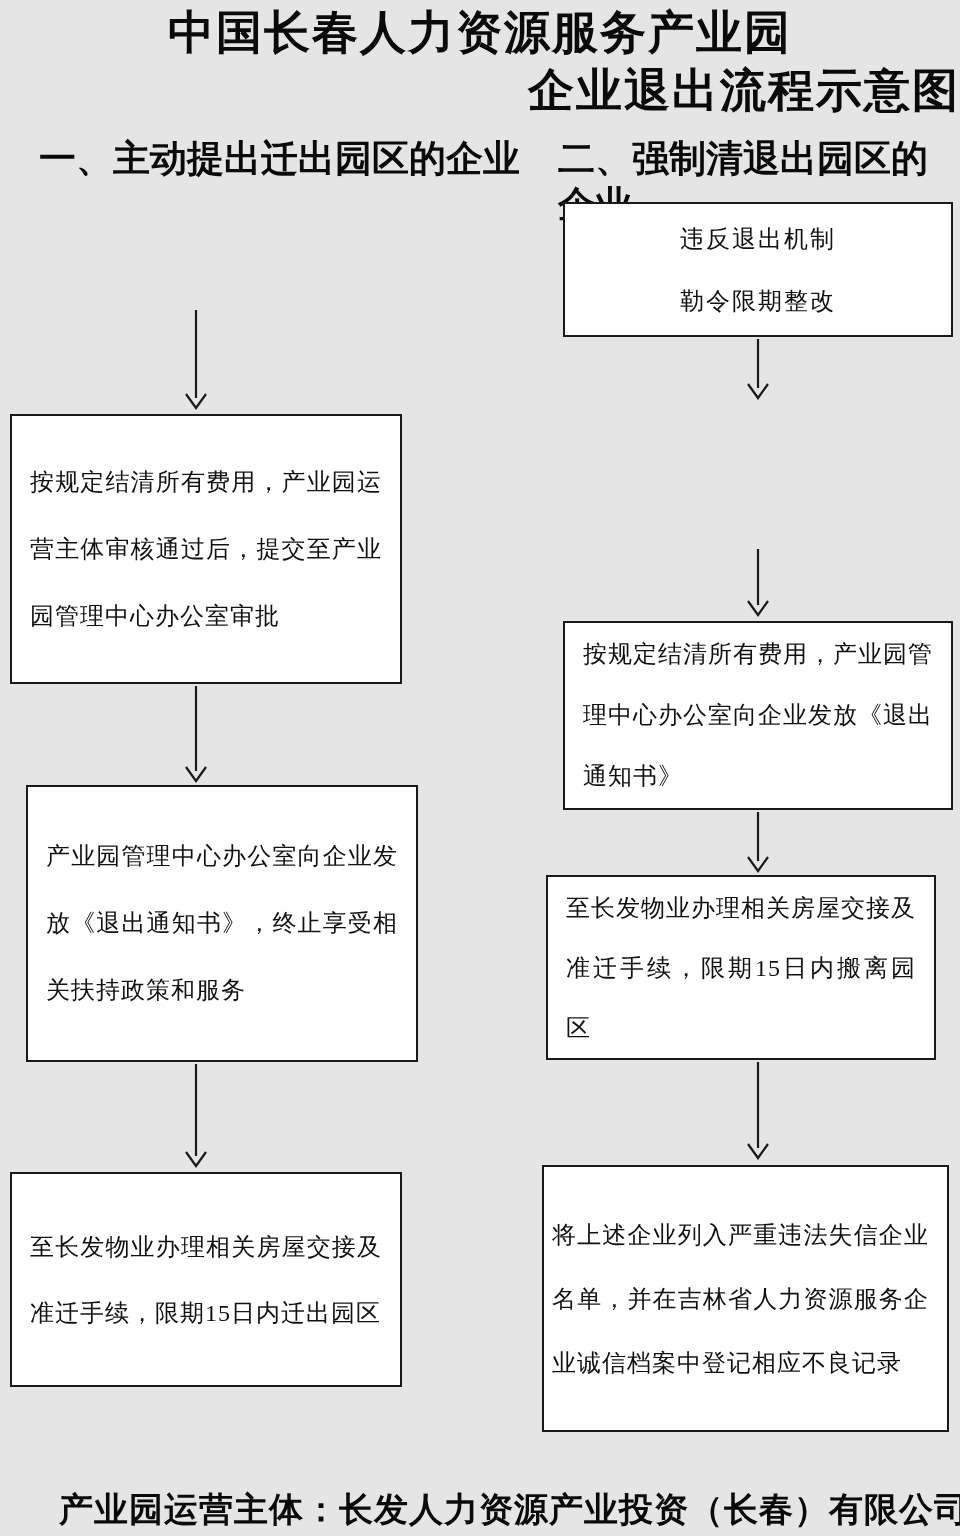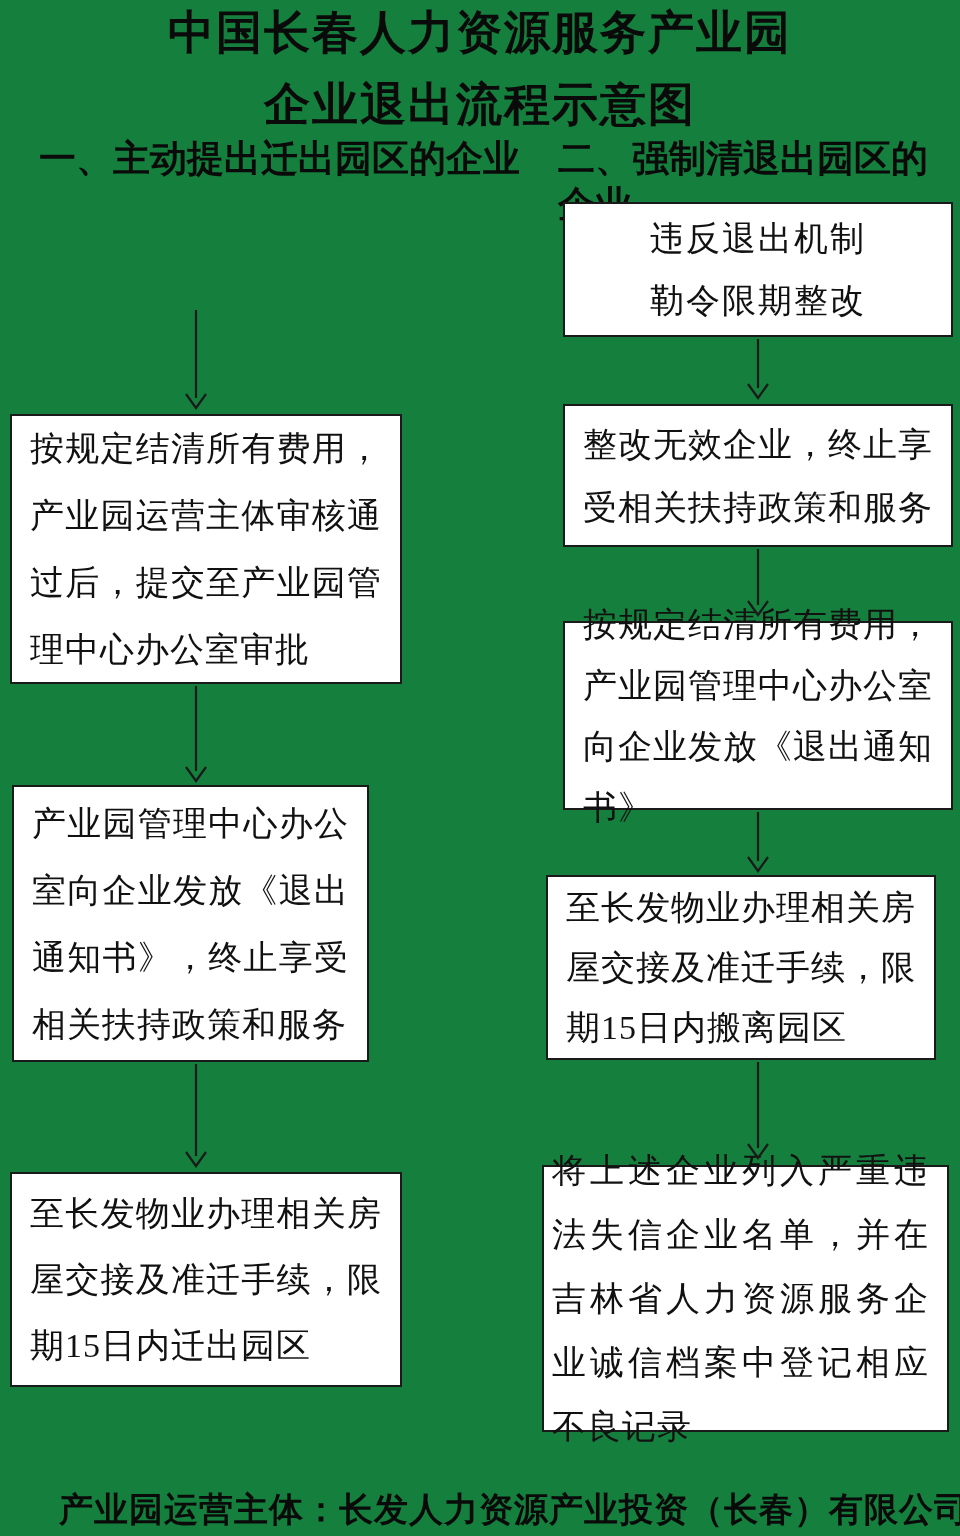--- a/index.html
+++ b/index.html
@@ -1,38 +1,38 @@
 <!DOCTYPE html>
 <html><head>
 <meta charset="utf-8">
 <style>
   html, body { margin: 0; padding: 0; background: #ffffff; }
   .page {
     position: relative;
     width: 960px;
     height: 1536px;
-    background: #15803d;
+    background: #e5e5e5;
     overflow: hidden;
     font-family: "Liberation Sans", sans-serif;
     color: #111111;
   }
   .title-line {
     position: absolute;
     left: 0;
     width: 960px;
     text-align: center;
     font-family: "Liberation Sans", sans-serif;
     font-weight: 700;
     font-size: 46px;
     line-height: 56px;
     color: #0a0a0a;
     letter-spacing: 2px;
   }
   .title-line.l1 { top: 4px; }
-  .title-line.l2 { top: 76px; }
+  .title-line.l2 { top: 62px; text-align: right; }
   .col-heading {
     position: absolute;
     top: 136px;
     font-family: "Liberation Sans", sans-serif;
     font-weight: 700;
     font-size: 37px;
     line-height: 46px;
     color: #0a0a0a;
   }
   .col-heading.left  { left: 8px; margin-left: 31px; }
@@ -42,33 +42,33 @@
     box-sizing: border-box;
     border: 2.5px solid #1a1a1a;
     background: #ffffff;
     display: flex;
     align-items: center;
   }
   .box-text {
     width: 100%;
     padding: 0 18px;
     font-family: "Liberation Serif", "DejaVu Serif", serif;
-    font-size: 34px;
+    font-size: 24px;
     line-height: 66px;
     color: #111111;
     text-align: justify;
     text-justify: inter-character;
     letter-spacing: 1px;
   }
   
   .pos-l1 { left: 10px;  top: 236px;  width: 392px; height: 72px;  }
   .pos-l1 .box-text { font-size: 33px; letter-spacing: 0; white-space: nowrap; padding: 0 14px; text-align: left; }
   .pos-l2 { left: 10px;  top: 414px;  width: 392px; height: 270px; }
   .pos-l2 .box-text { line-height: 67px; }
-  .pos-l3 { left: 12px;  top: 785px;  width: 357px; height: 277px; }
+  .pos-l3 { left: 26px;  top: 785px;  width: 392px; height: 277px; }
   .pos-l3 .box-text { line-height: 67px; }
   .pos-l4 { left: 10px;  top: 1172px; width: 392px; height: 215px; }
   
   .pos-r1 { left: 563px; top: 202px;  width: 390px; height: 135px; }
   .pos-r1 .box-text { text-align: center; white-space: pre-line; line-height: 62px; letter-spacing: 2px; }
   .pos-r2 { left: 563px; top: 404px;  width: 390px; height: 143px; }
   .pos-r2 .box-text { line-height: 63px; }
   .pos-r3 { left: 563px; top: 621px;  width: 390px; height: 189px; }
   .pos-r3 .box-text { line-height: 61px; }
   .pos-r4 { left: 546px; top: 875px;  width: 390px; height: 185px; }
@@ -114,23 +114,20 @@
     <div class="box-text">产业园管理中心办公室向企业发放《退出通知书》，终止享受相关扶持政策和服务</div>
   </div>
   <div class="box pos-l4">
     <div class="box-text">至长发物业办理相关房屋交接及准迁手续，限期15日内迁出园区</div>
   </div>
 
   <div class="box pos-r1">
     <div class="box-text">违反退出机制
 勒令限期整改</div>
   </div>
-  <div class="box pos-r2">
-    <div class="box-text">整改无效企业，终止享受相关扶持政策和服务</div>
-  </div>
   <div class="box pos-r3">
     <div class="box-text">按规定结清所有费用，产业园管理中心办公室向企业发放《退出通知书》</div>
   </div>
   <div class="box pos-r4">
     <div class="box-text">至长发物业办理相关房屋交接及准迁手续，限期15日内搬离园区</div>
   </div>
   <div class="box pos-r5">
     <div class="box-text">将上述企业列入严重违法失信企业名单，并在吉林省人力资源服务企业诚信档案中登记相应不良记录</div>
   </div>
 

